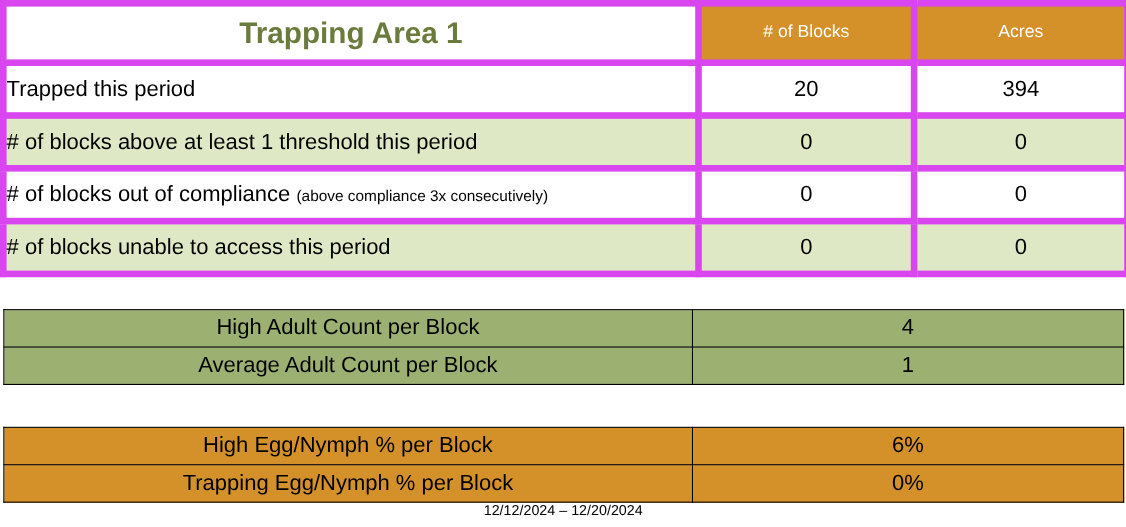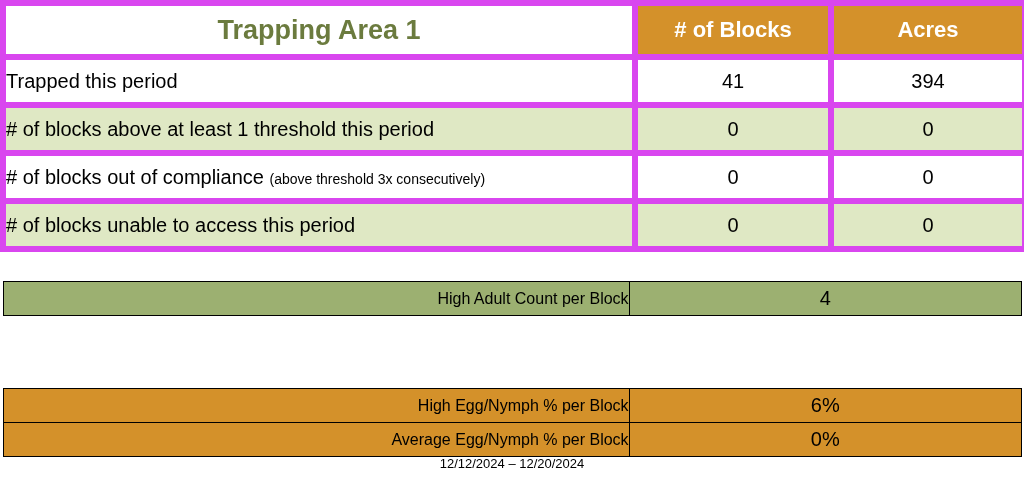--- a/index.html
+++ b/index.html
@@ -47,22 +47,22 @@
     color: #6b7b3e;
     height: 48px;
     border-left: none;
     border-top: none;
     letter-spacing: 0px;
   }
   .head-cell {
     background: #d4912a;
     color: #ffffff;
     text-align: center;
-    font-size: 22px;
-    font-weight: bold;
+    font-size: 16px;
+    font-weight: normal;
     height: 48px;
   }
   .row-label {
     font-size: 20px;
     padding: 8px 0 8px 8px;
     text-align: left;
     line-height: 1.15;
   }
   .row-label .small {
     font-size: 14px;
@@ -82,23 +82,23 @@
     table-layout: fixed;
   }
   .sub-table td {
     border: 1px solid #000000;
     padding: 0;
     height: 33px;
     vertical-align: middle;
   }
   .sub-label {
     width: 625px;
-    text-align: right;
+    text-align: center;
     padding-right: 8px;
-    font-size: 16px;
+    font-size: 20px;
   }
   .sub-value {
     width: 392px;
     text-align: center;
     font-size: 20px;
   }
   .green-table { left: 3px; top: 281px; width: 1019px; }
   .green-table td { background: #9cb071; }
   .orange-table { left: 3px; top: 388px; width: 1019px; }
   .orange-table td { background: #d4912a; }
@@ -126,32 +126,32 @@
     </colgroup>
     <tbody>
       <tr>
         <td class="title-cell">Trapping Area 1</td>
         <td class="head-cell"># of Blocks</td>
         <td class="head-cell">Acres</td>
       </tr>
 
       <tr class="row-white r-h">
         <td class="row-label">Trapped this period</td>
-        <td class="row-value">41</td>
+        <td class="row-value">20</td>
         <td class="row-value">394</td>
       </tr>
 
       <tr class="row-tint r-h">
         <td class="row-label"># of blocks above at least 1 threshold this period</td>
         <td class="row-value">0</td>
         <td class="row-value">0</td>
       </tr>
 
       <tr class="row-white r-h">
-        <td class="row-label"><span># of blocks out of compliance </span><span class="small">(above threshold 3x consecutively)</span></td>
+        <td class="row-label"><span># of blocks out of compliance </span><span class="small">(above compliance 3x consecutively)</span></td>
         <td class="row-value">0</td>
         <td class="row-value">0</td>
       </tr>
 
       <tr class="row-tint r-h">
         <td class="row-label"># of blocks unable to access this period</td>
         <td class="row-value">0</td>
         <td class="row-value">0</td>
       </tr>
     </tbody>
@@ -160,35 +160,39 @@
   <table class="sub-table green-table">
     <colgroup>
       <col class="col-sub-label" style="width:625px">
       <col class="col-sub-value" style="width:392px">
     </colgroup>
     <tbody>
       <tr>
         <td class="sub-label">High Adult Count per Block</td>
         <td class="sub-value">4</td>
       </tr>
+      <tr>
+        <td class="sub-label">Average Adult Count per Block</td>
+        <td class="sub-value">1</td>
+      </tr>
     </tbody>
   </table>
 
   <table class="sub-table orange-table">
     <colgroup>
       <col style="width:625px">
       <col style="width:392px">
     </colgroup>
     <tbody>
       <tr>
         <td class="sub-label">High Egg/Nymph % per Block</td>
         <td class="sub-value">6%</td>
       </tr>
       <tr>
-        <td class="sub-label">Average Egg/Nymph % per Block</td>
+        <td class="sub-label">Trapping Egg/Nymph % per Block</td>
         <td class="sub-value">0%</td>
       </tr>
     </tbody>
   </table>
 
   <div class="footnote">12/12/2024 – 12/20/2024</div>
 
 </div>
 
 </body></html>

